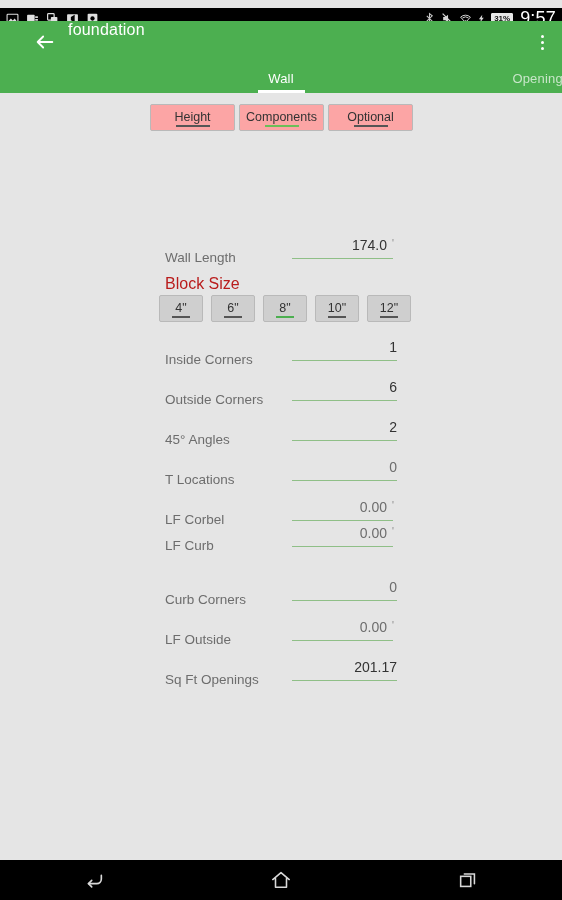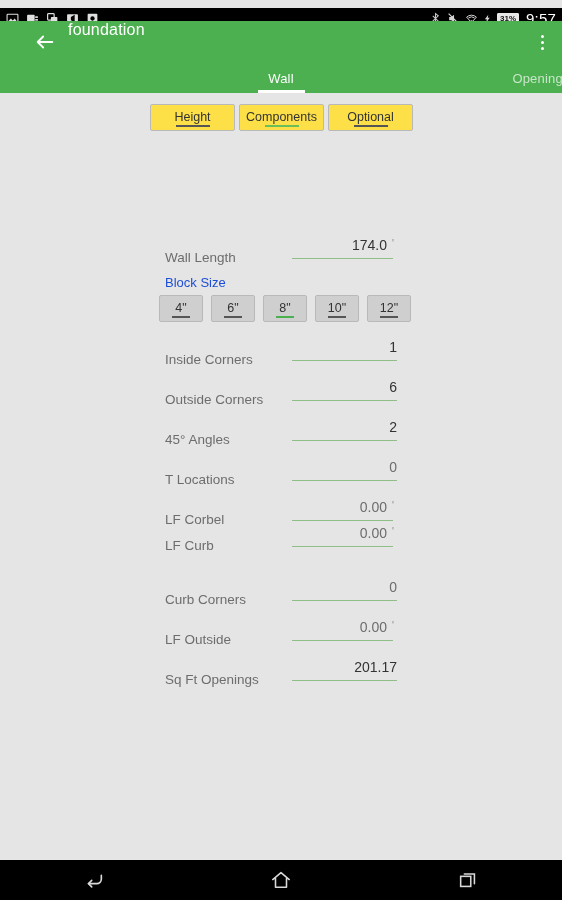--- a/index.html
+++ b/index.html
@@ -15,21 +15,21 @@
   .statusbar {
     position:absolute; top:0; left:0; width:562px; height:21px;
     background:#000; color:#f2f2f2;
     display:flex; align-items:center; justify-content:space-between;
     padding:0 6px;
     margin-top:8px;
   }
   .sb-left { display:flex; align-items:center; gap:7px; }
   .sb-right { display:flex; align-items:center; gap:5px; }
   .sb-icon { width:13px; height:13px; display:block; opacity:.92; }
-  .sb-clock { font-size:15px; letter-spacing:.2px; color:#fff; margin-left:2px; }
+  .sb-clock { font-size:18px; letter-spacing:.2px; color:#fff; margin-left:2px; }
   .battery-pill {
     display:inline-flex; align-items:center; justify-content:center;
     border:1px solid #e8e8e8; border-radius:1px;
     font-size:8px; line-height:1; color:#111; background:#e8e8e8;
     padding:1px 2px; font-weight:bold;
   }
 
   
   .appbar {
     position:absolute; top:21px; left:0; width:562px; height:42px;
@@ -57,32 +57,32 @@
   .tab-openings { left:485px; width:112px; color:#c8e6c9; }
   .tab-indicator {
     position:absolute; bottom:0; left:258px; width:47px; height:3px; background:#fff;
   }
 
   
   .content { position:absolute; top:93px; left:0; width:562px; height:767px; background:#e5e5e5; }
 
   .seg-row { position:absolute; top:11px; left:150px; display:flex; gap:4px; }
   .seg-btn {
-    width:85px; height:27px; background:#fde047;
+    width:85px; height:27px; background:#fca5a5;
     border:1px solid #b9b9b9; border-radius:2px;
     display:flex; flex-direction:column; align-items:center; justify-content:center;
     position:relative;
   }
   .seg-btn span { font-size:12.5px; color:#333; line-height:1; }
   .seg-underline { position:absolute; bottom:3px; width:34px; height:2px; background:#555; }
   .seg-underline.active { background:#6bbf59; }
 
   .block-label {
     position:absolute; top:182px; left:165px;
-    font-size:13px; color:#1d4ed8;
+    font-size:16px; color:#b91c1c;
   }
   .block-row { position:absolute; top:202px; left:159px; display:flex; gap:8px; }
   .block-btn {
     width:44px; height:27px; background:#cfcfcf;
     border:1px solid #b9b9b9; border-radius:2px;
     display:flex; align-items:center; justify-content:center; position:relative;
   }
   .block-btn span { font-size:12.5px; color:#333; line-height:1; }
   .block-underline { position:absolute; bottom:3px; width:18px; height:2px; background:#555; }
   .block-underline.active { background:#4caf50; }

